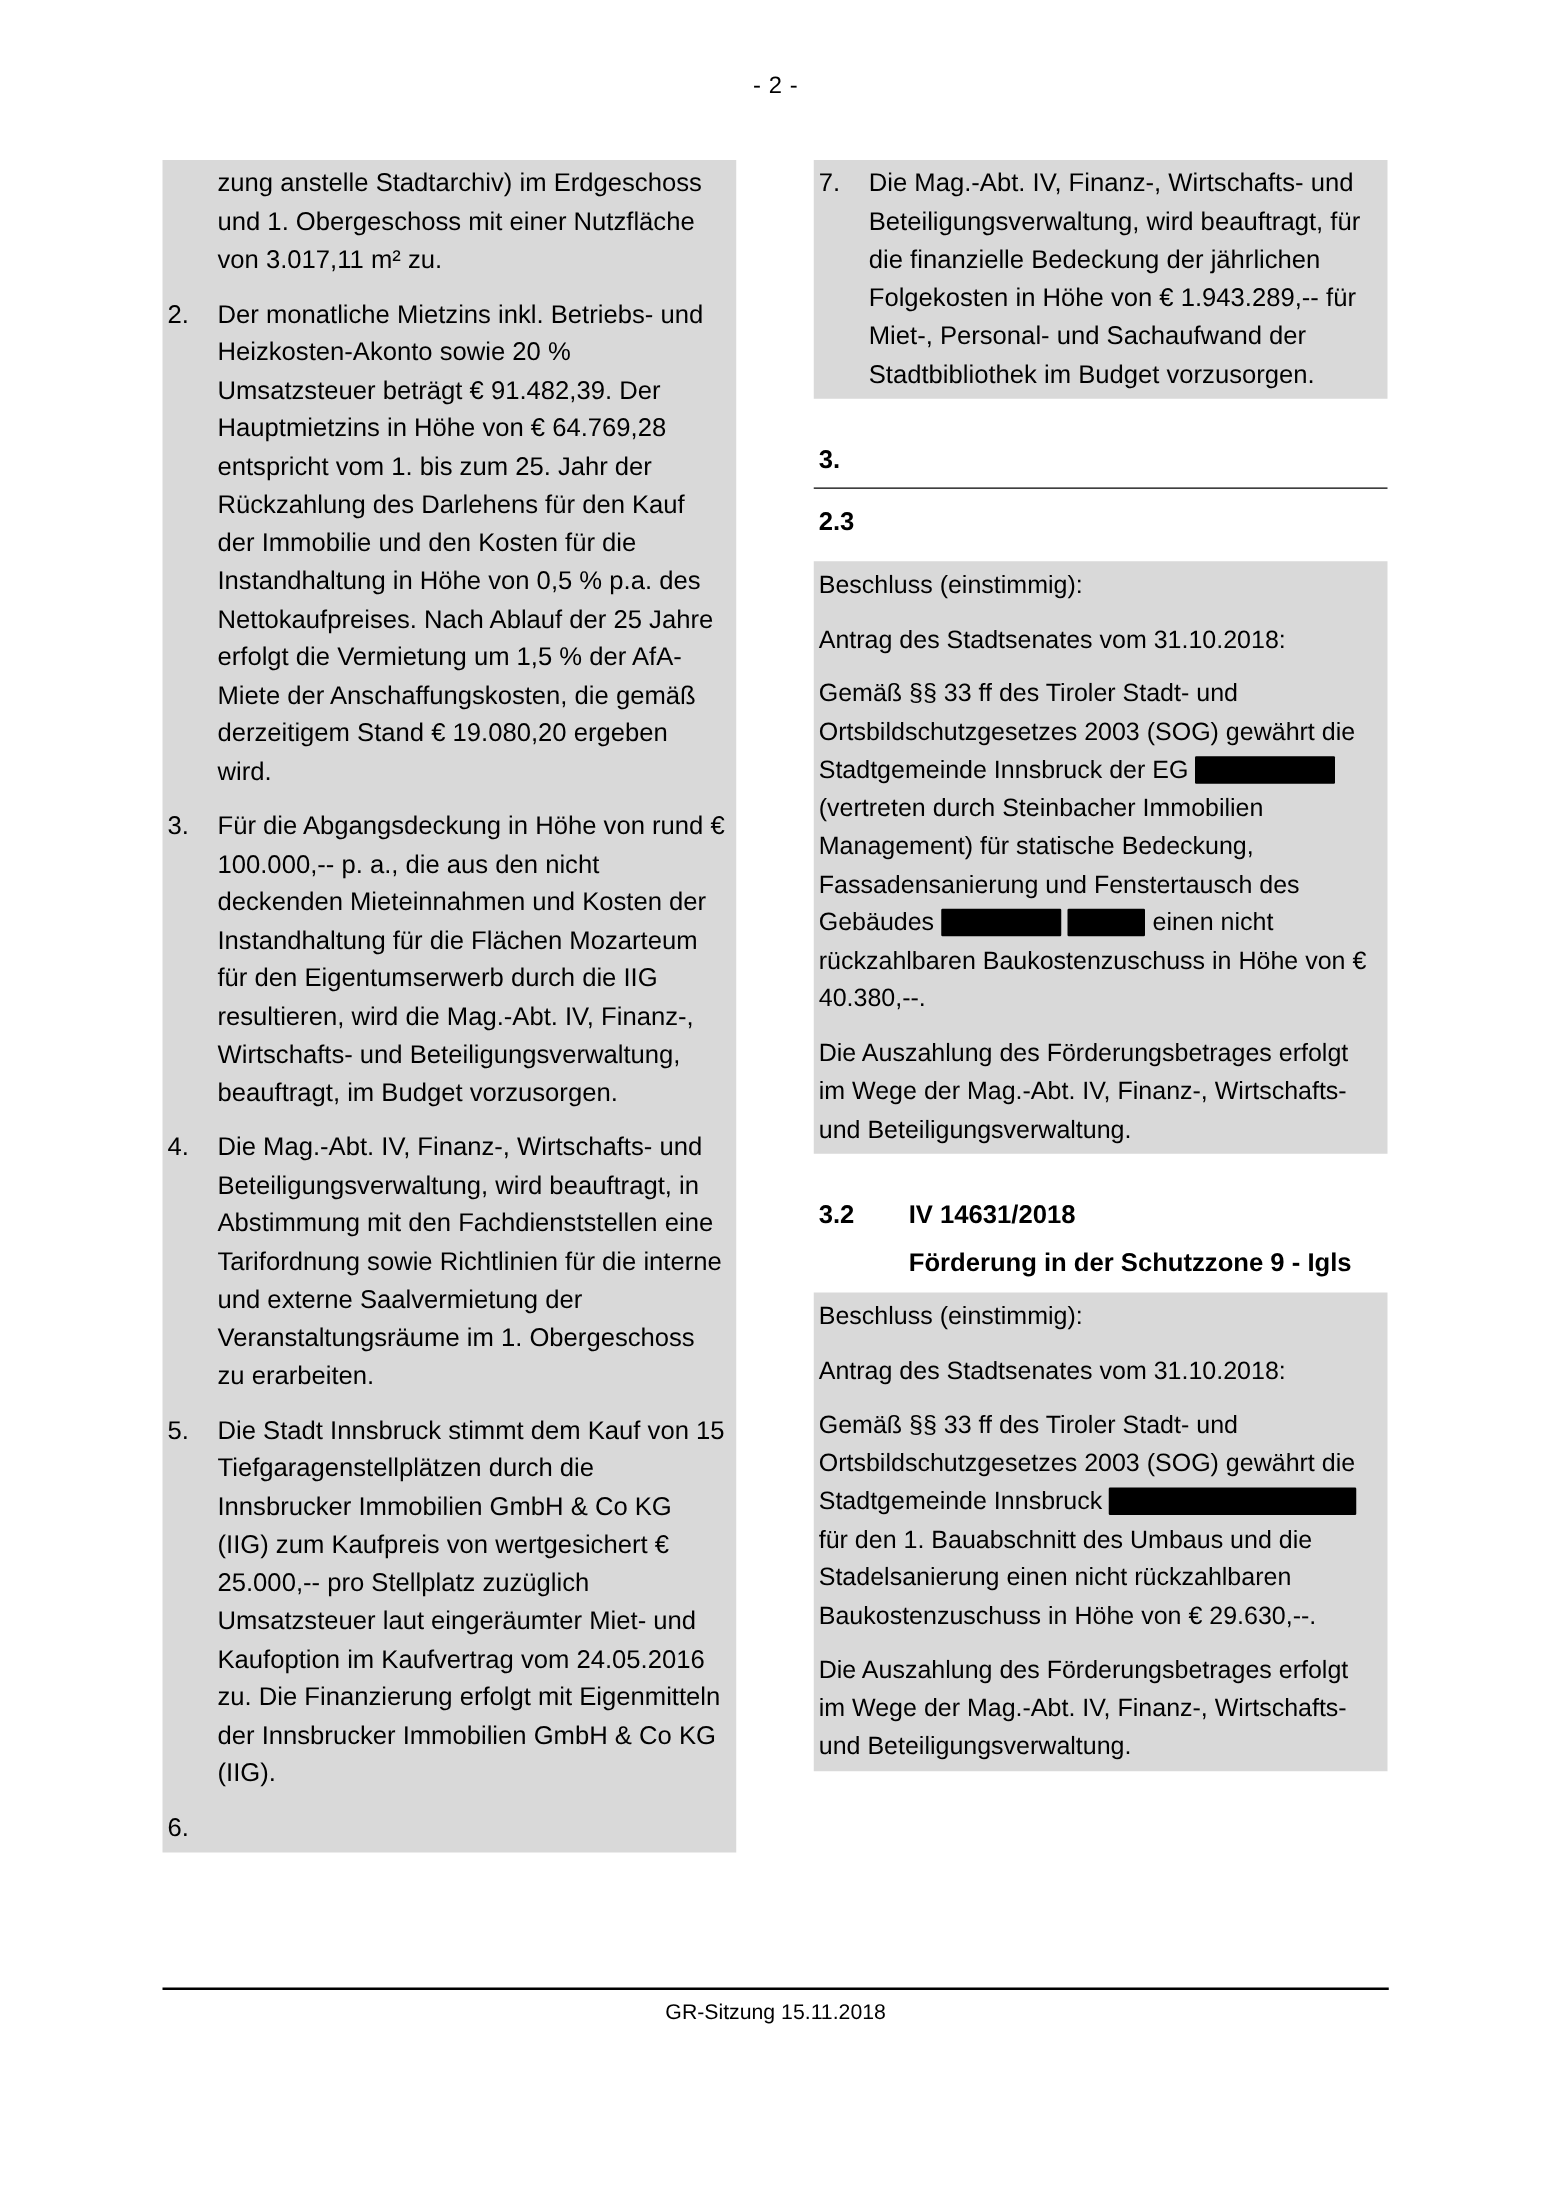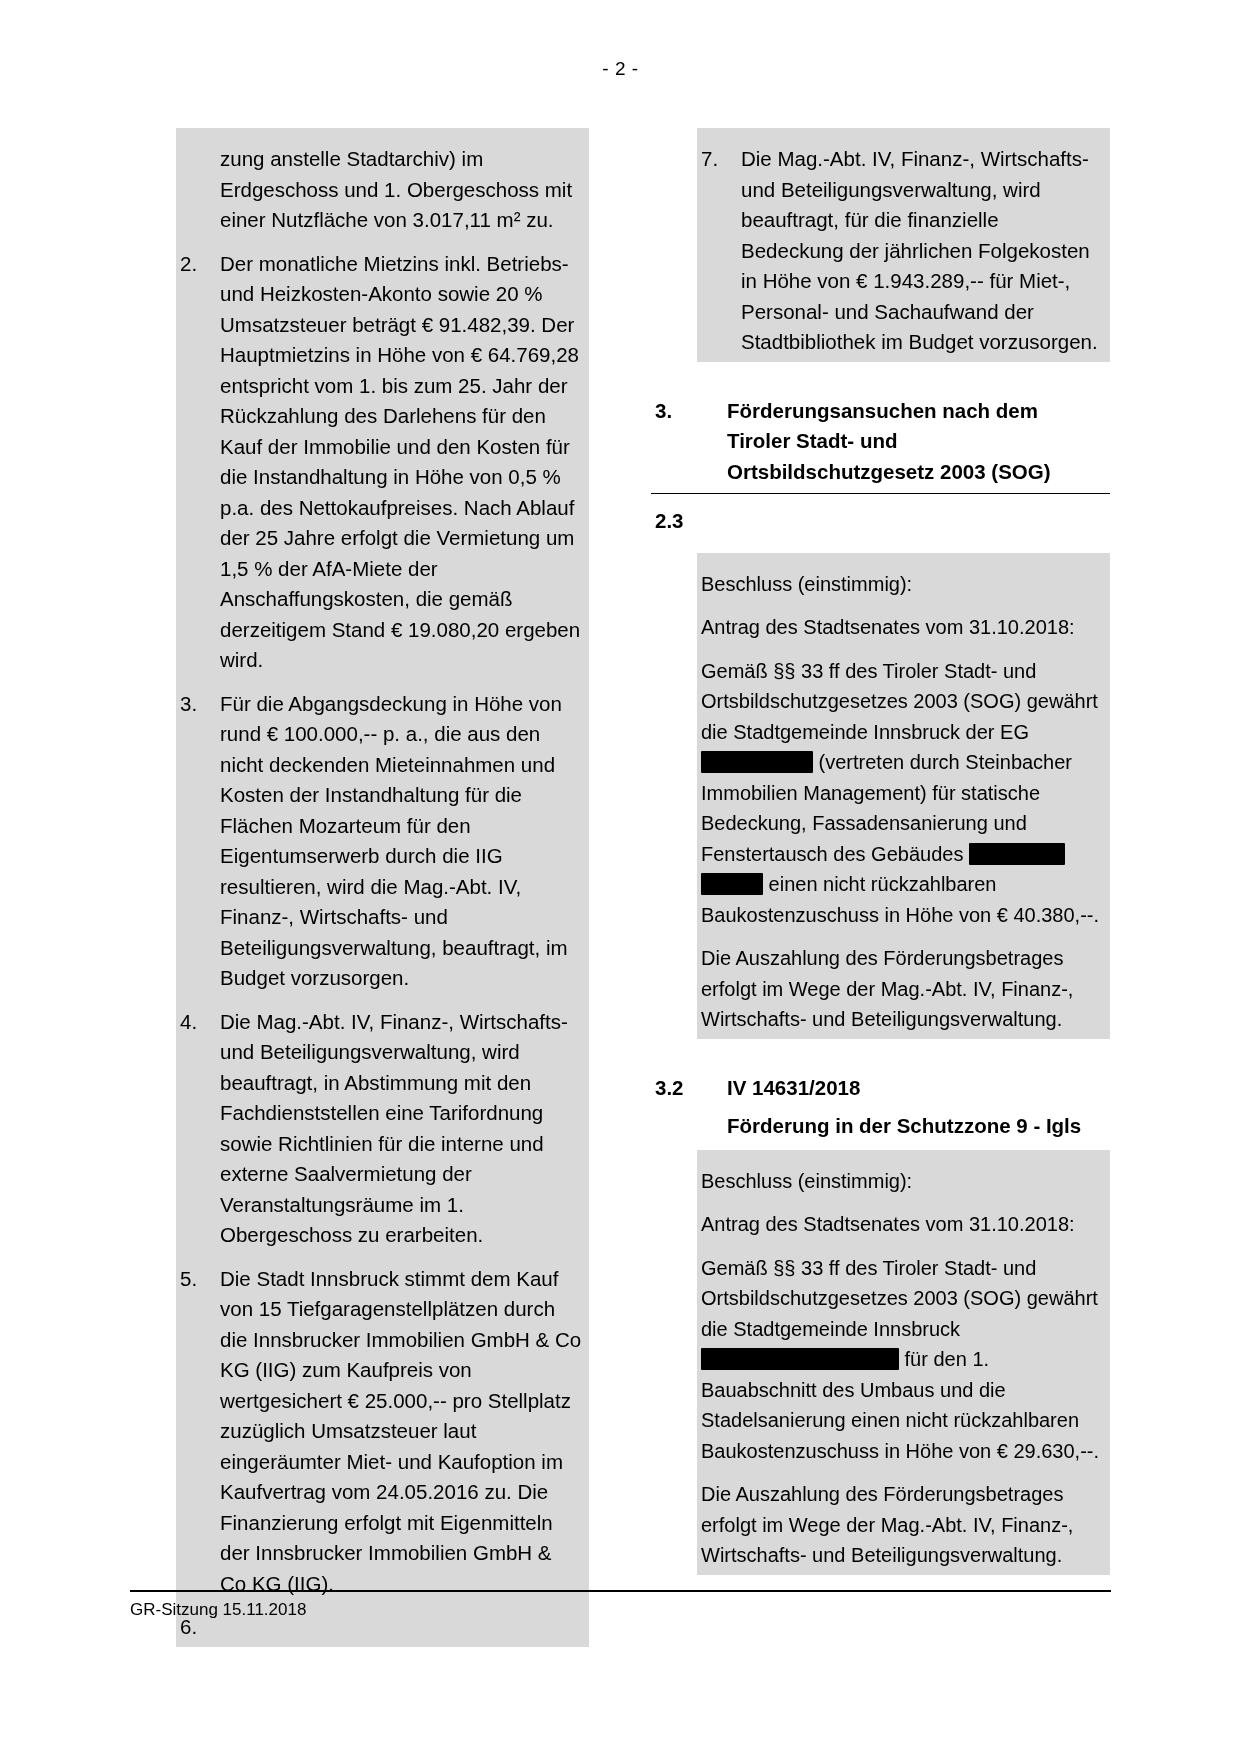--- a/index.html
+++ b/index.html
@@ -116,25 +116,25 @@
     left: 130px;
     width: 981px;
     top: 1590px;
   }
   .footer-rule {
     border-bottom: 2px solid #000;
   }
   .footer-text {
     font-size: 17px;
     padding-top: 8px;
+    text-align: center;
   }
   .block-pad {
-    padding-top: 16px;
+    padding-top: 4px;
     padding-bottom: 4px;
-    margin-left: 46px;
   }
 </style>
 </head>
 <body>
 
 <div class="page">
 
   <div class="page-number">- 2 -</div>
 
   <div class="columns">
@@ -179,21 +179,20 @@
         <div class="li">
           <span class="num">7.</span>
           <span class="txt">Die Mag.-Abt. IV, Finanz-, Wirtschafts- und Beteiligungsverwaltung, wird beauftragt, für die finanzielle Bedeckung der jährlichen Folgekosten in Höhe von € 1.943.289,-- für Miet-, Personal- und Sachaufwand der Stadtbibliothek im Budget vorzusorgen.</span>
         </div>
       </div>
 
       <div class="gap-lg"></div>
 
       <div class="head-row">
         <span class="num">3.</span>
-        <span class="txt">Förderungsansuchen nach dem Tiroler Stadt- und Ortsbildschutzgesetz 2003 (SOG)</span>
       </div>
       <div class="rule"></div>
 
       <div class="head-row">
         <span class="num">2.3</span>
       </div>
       <div class="gap-sm"></div>
 
       <div class="gap-sm"></div>
 

